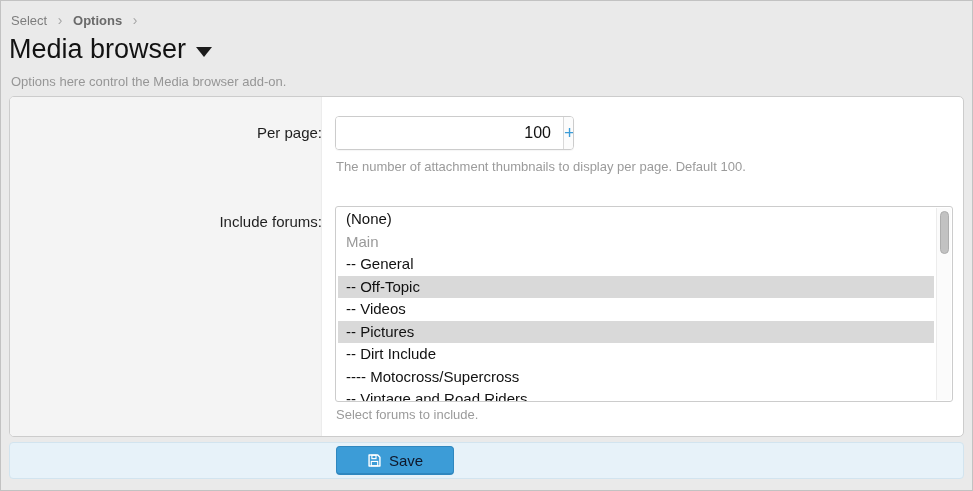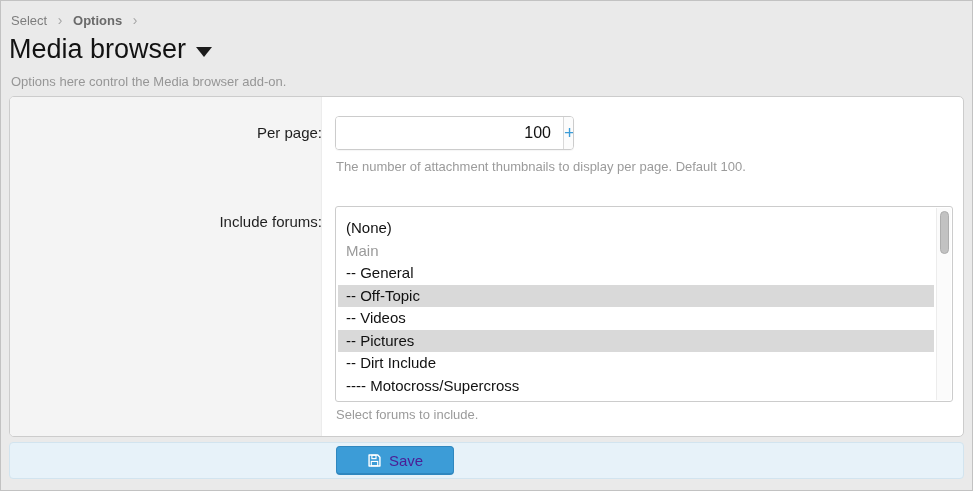--- a/index.html
+++ b/index.html
@@ -38,36 +38,36 @@
              overflow:hidden; box-shadow:0 1px 1px rgba(0,0,0,0.04); }
   .spin-input { flex:1; border:0; outline:none; text-align:right; font-size:16px; color:#111;
                 padding:0 12px 0 8px; font-family:Liberation Sans, sans-serif; background:#fff; }
   .spin-btn { width:44px; border:0; border-left:1px solid #d9d9d9; background:#fcfcfc;
               color:#3c9cd7; font-size:19px; line-height:1; cursor:pointer;
               font-family:"Liberation Sans","DejaVu Sans",sans-serif; padding-bottom:2px; }
 
   
   .multiselect { position:absolute; left:325px; top:109px; width:618px; height:196px;
                  border:1px solid #ccc; border-radius:3px; background:#fff;
-                 overflow:hidden; padding-top:10px; }
+                 overflow:hidden; padding-top:1px; }
   .opt { height:22.5px; line-height:22.5px; font-size:15px; color:#111;
          padding-left:8px; margin:0 18px 0 2px; white-space:nowrap; cursor:default; }
   .opt.muted { color:#9a9a9a; }
   .opt.sel { background:#d9d9d9; }
   .sb-track { position:absolute; top:1px; right:1px; bottom:1px; width:15px;
               background:#fbfbfb; border-left:1px solid #ececec; border-radius:0 2px 2px 0; }
   .sb-thumb { position:absolute; top:3px; left:3px; width:9px; height:43px;
               background:#c2c2c2; border:1px solid #adadad; border-radius:6px; cursor:pointer; }
 
   
   .footer { position:absolute; left:8px; top:441px; width:955px; height:37px;
             background:#e7f2f9; border:1px solid #d2e4ef; border-radius:4px; }
   .save-btn { position:absolute; left:326px; top:3px; height:29px; min-width:118px;
               background:#3c9cd7; border:1px solid #2f87bf; border-bottom-width:2px;
-              border-radius:4px; color:#4c1d95; font-size:15px; cursor:pointer;
+              border-radius:4px; color:#0f172a; font-size:15px; cursor:pointer;
               display:flex; align-items:center; justify-content:center; gap:7px;
               padding:0 16px; font-family:"Liberation Sans","DejaVu Sans",sans-serif; }
   .save-btn svg { display:block; }
 </style>
 </head>
 <body>
 
 <div class="page">
 
   <div class="breadcrumb">

